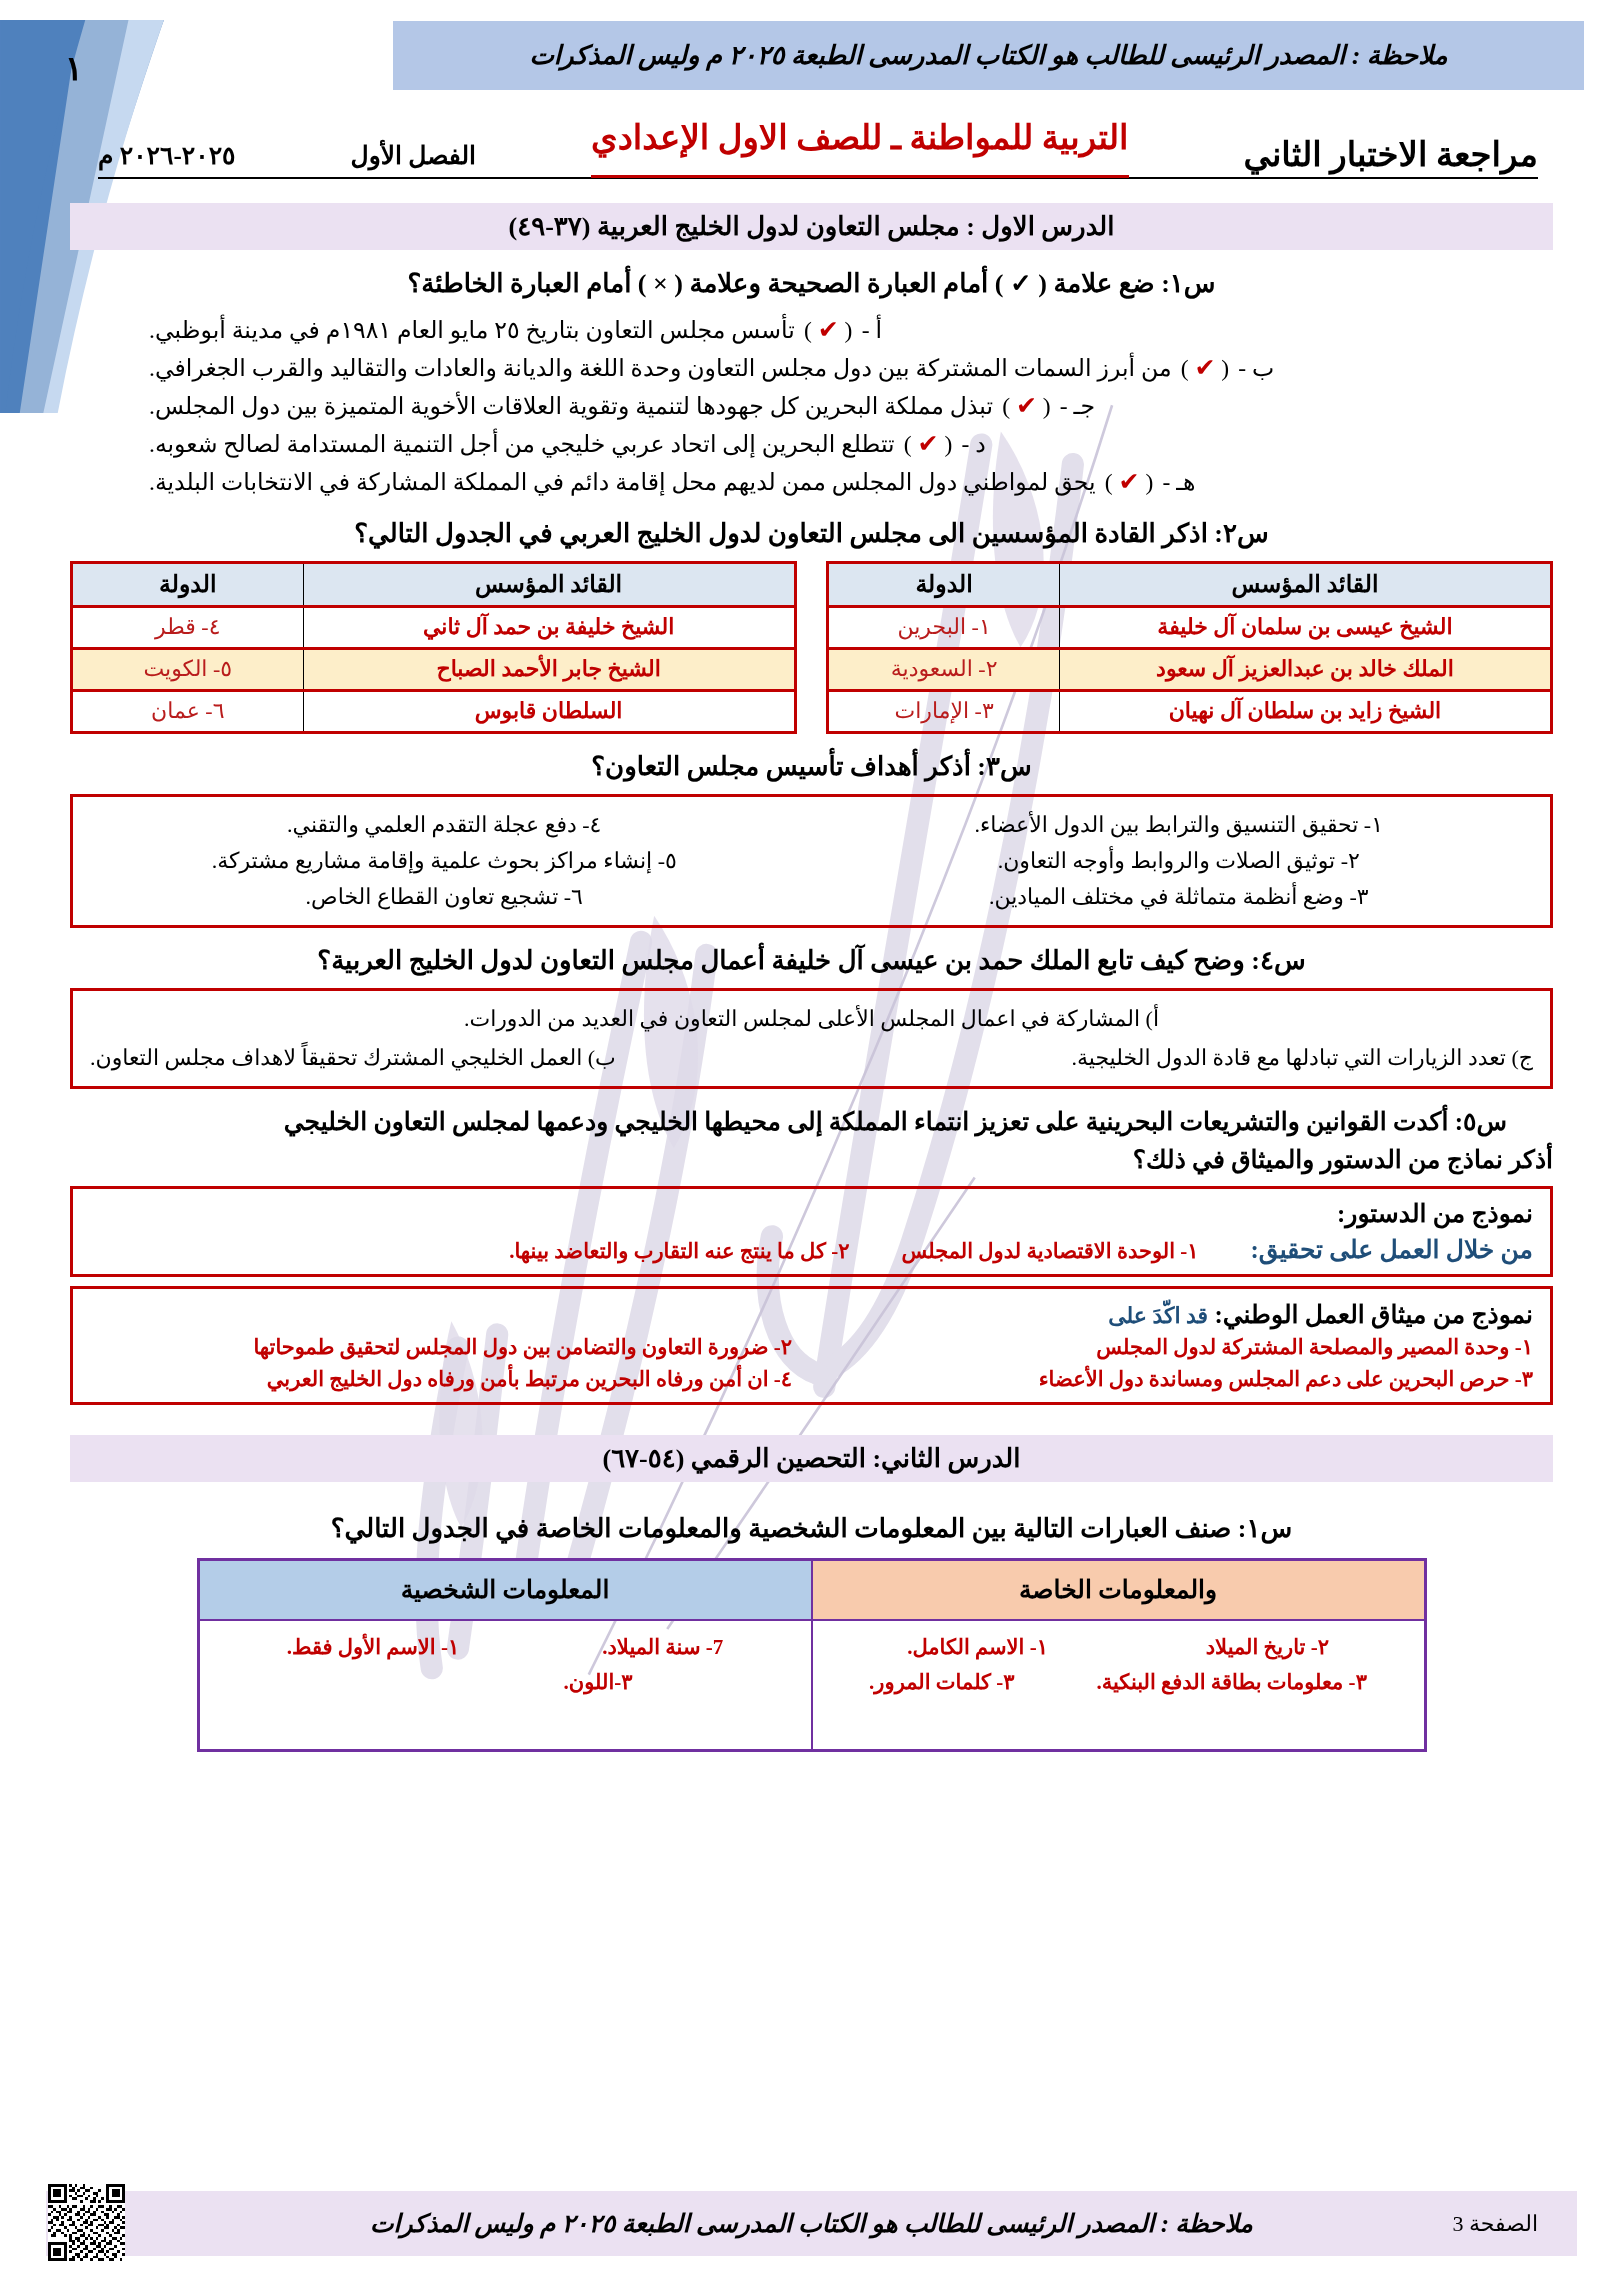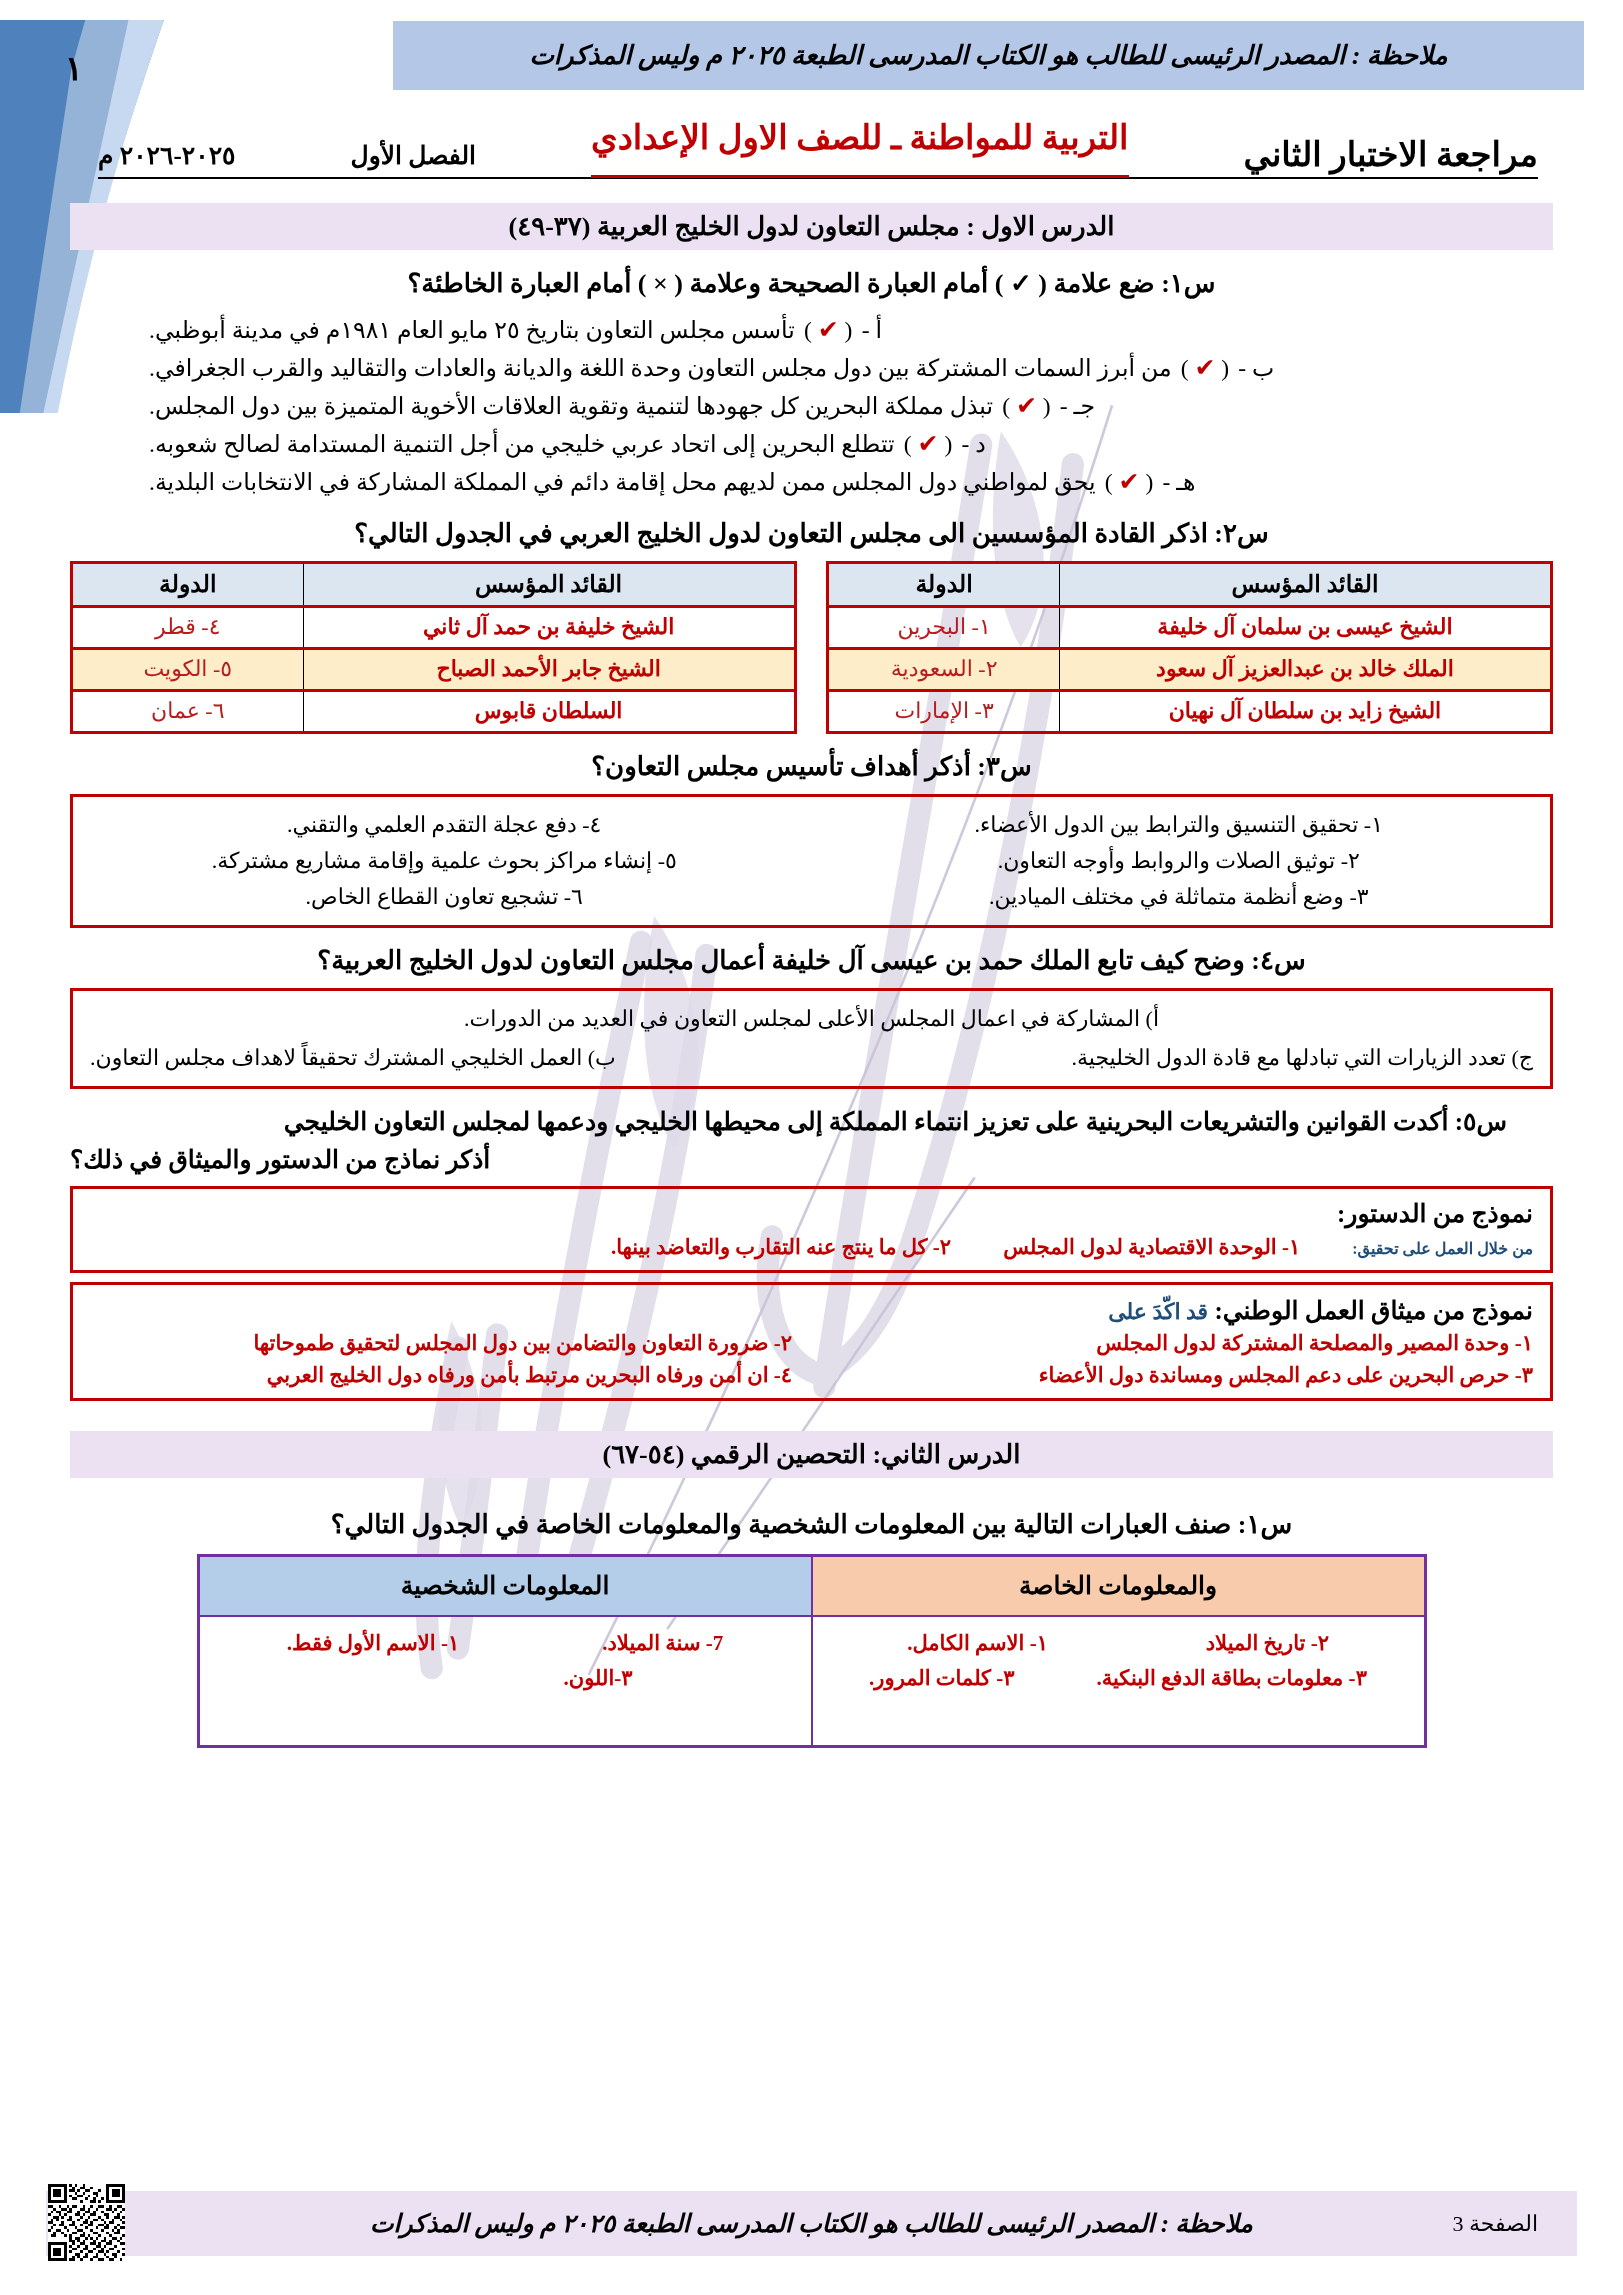--- a/index.html
+++ b/index.html
@@ -156,21 +156,21 @@
   
   .q-head {
     font-size: 26px;
     font-weight: bold;
     color: #000;
     text-align: center;
     margin: 17px 0 10.5px 0;
     line-height: 1.25;
   }
   .q-head.right { text-align: right; padding-right: 46px; }
-  .q-head.c2 { text-align: left; }
+  .q-head.c2 { text-align: right; }
 
   
   .tf-list {
     margin: 3.9px 0 9.2px 0;
     padding: 0 79px 0 79px;
   }
   .tf-item {
     font-size: 23.6px;
     color: #000;
     line-height: 1.52;
@@ -297,21 +297,21 @@
   }
   .model-body {
     display: flex;
     flex-direction: row;
     justify-content: flex-start;
     align-items: baseline;
     gap: 52px;
     white-space: nowrap;
   }
   .model-intro {
-    font-size: 16px;
+    font-size: 25px;
     color: #1f4e79;
     font-weight: bold;
   }
   .model-pt {
     font-size: 21px;
     color: #c00000;
     font-weight: bold;
   }
   .charter-grid {
     display: grid;

